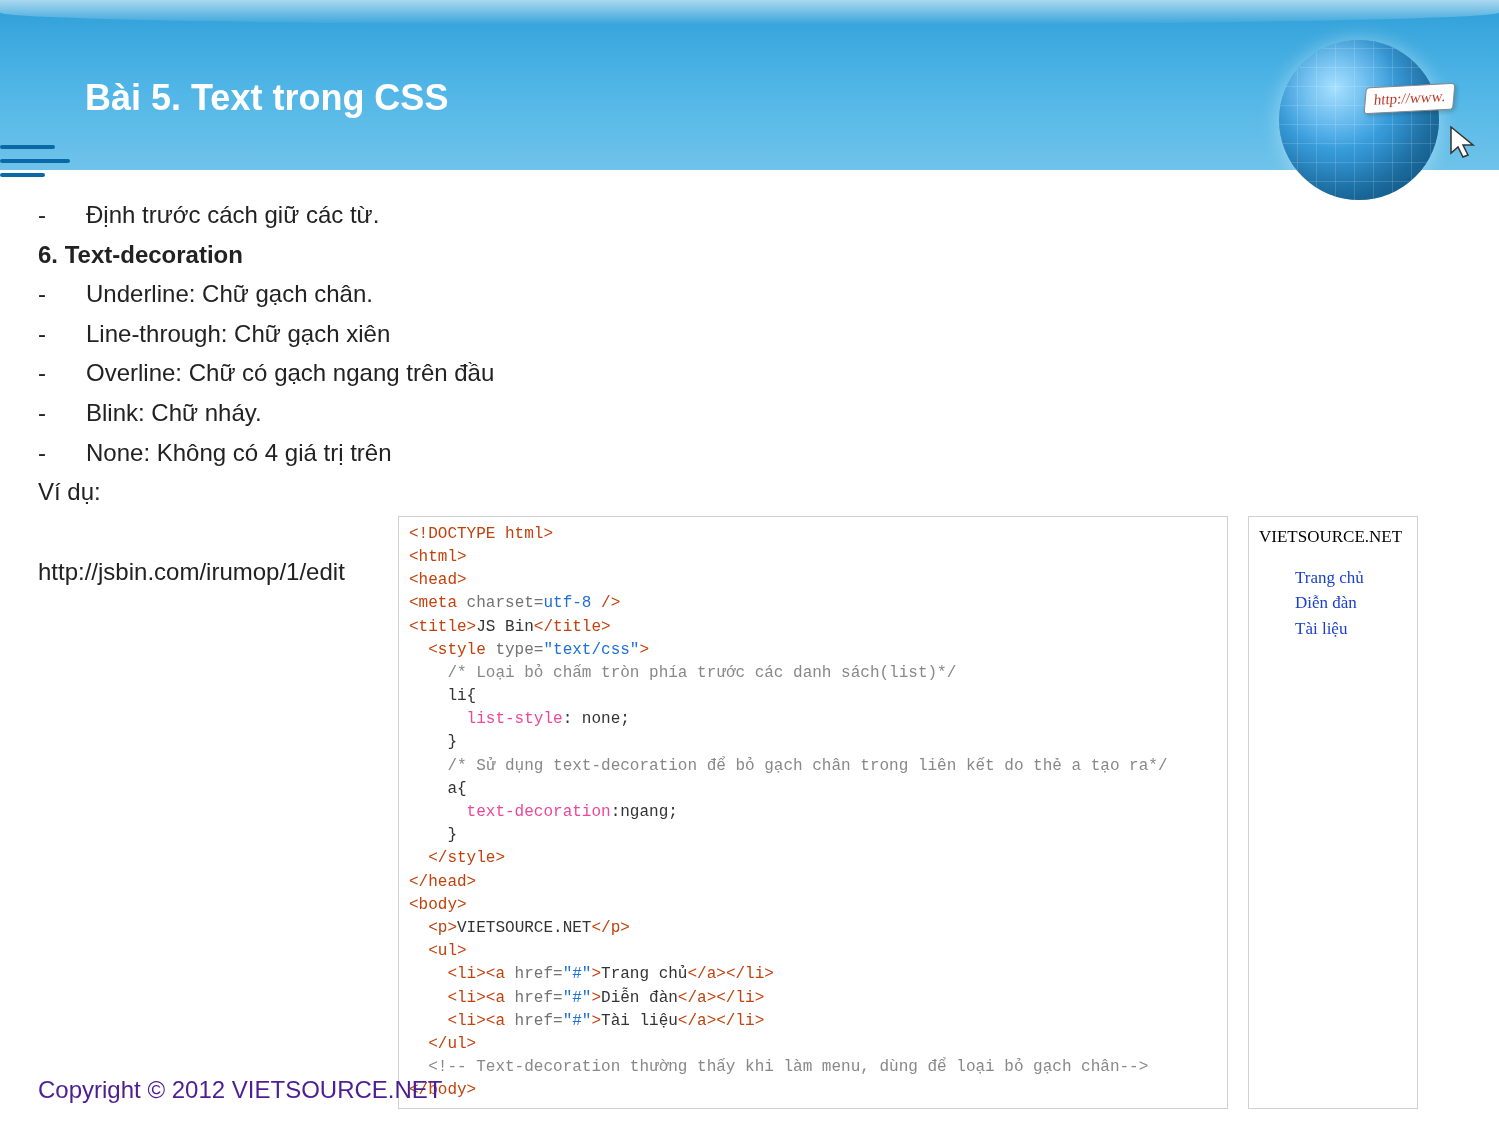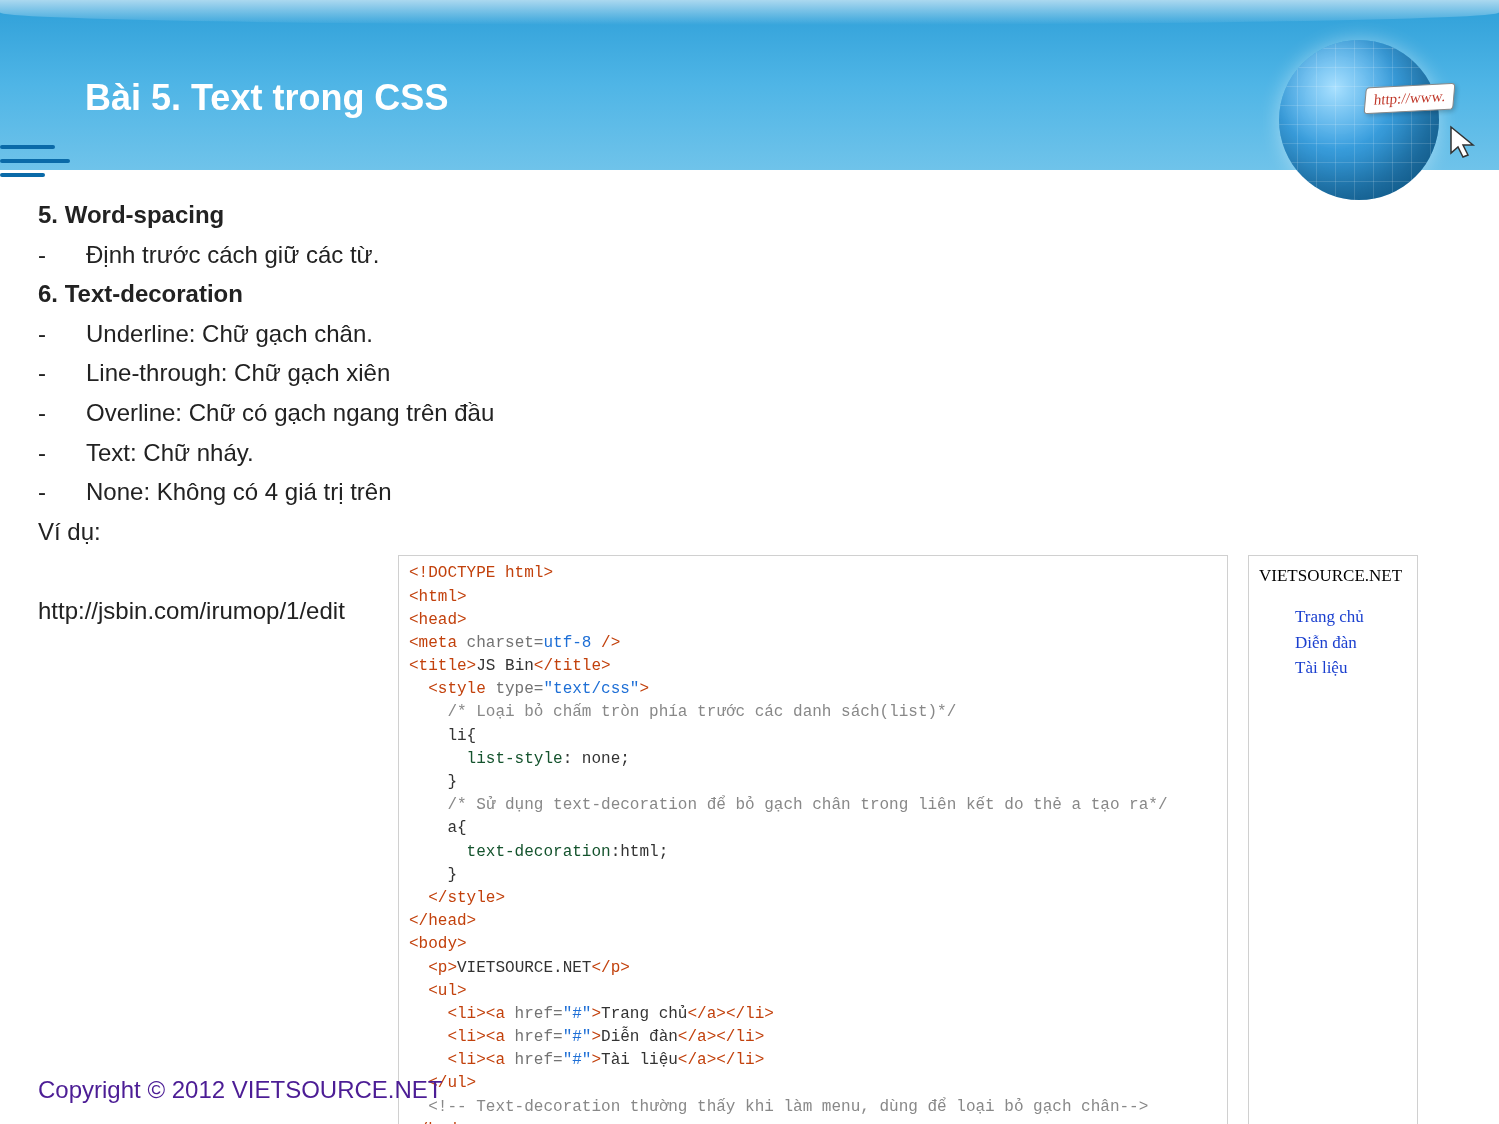--- a/index.html
+++ b/index.html
@@ -118,21 +118,21 @@
   font-family: 'Times New Roman', serif;
   font-size: 17px;
 }
 .right-panel .site { color: #000; margin-bottom: 14px; }
 .right-panel .lnk { color: #1a3fcf; margin-left: 36px; line-height: 1.5; }
 
 .tag { color: #c2410c; text-align: center; }
 .attr { color: #737373; }
 .str { color: #1e6fd6; }
 .comm { color: #888; margin-top: 44px; }
-.cssprop { color: #14532d; }
+.cssprop { color: #ec4899; }
 .txtc { color: #333; }
 
 .footer {
   position: absolute;
   left: 38px; bottom: 20px;
   color: #4c1d95;
   font-size: 24px;
 }
 </style>
 </head>
@@ -153,42 +153,41 @@
   <div class="globe-sphere"></div>
   <div class="www-tag">http://www.</div>
   <div class="cursor-arrow">
     <svg width="30" height="36" viewBox="0 0 30 36">
         <path d="M2 2 L2 28 L9 22 L14 32 L19 30 L14 20 L24 20 Z" fill="#fff" stroke="#333" stroke-width="1.5"></path>
       </svg>
   </div>
 </div>
 
 <div class="content">
-  <div class="h">5. Word-spacing</div>
   <div class="li">
       <span class="dash">-</span>
       <span class="txt">Định trước cách giữ các từ.</span>
     </div>
 
   <div class="h">6. Text-decoration</div>
   <div class="li">
       <span class="dash">-</span>
       <span class="txt">Underline: Chữ gạch chân.</span>
     </div>
   <div class="li">
       <span class="dash">-</span>
       <span class="txt">Line-through: Chữ gạch xiên</span>
     </div>
   <div class="li">
       <span class="dash">-</span>
       <span class="txt">Overline: Chữ có gạch ngang trên đầu</span>
     </div>
   <div class="li">
       <span class="dash">-</span>
-      <span class="txt">Text: Chữ nháy.</span>
+      <span class="txt">Blink: Chữ nháy.</span>
     </div>
   <div class="li">
       <span class="dash">-</span>
       <span class="txt">None: Không có 4 giá trị trên</span>
     </div>
 
   <div>Ví dụ:</div>
 
   <div class="example-row">
     <div class="example-left">
@@ -201,21 +200,21 @@
 <span class="tag">&lt;head&gt;</span>
 <span class="tag">&lt;meta</span><span class="attr"> charset=</span><span class="str">utf-8</span><span class="tag"> /&gt;</span>
 <span class="tag">&lt;title&gt;</span><span class="txtc">JS Bin</span><span class="tag">&lt;/title&gt;</span>
 <span class="tag">  &lt;style</span><span class="attr"> type=</span><span class="str">"text/css"</span><span class="tag">&gt;</span>
 <span class="comm">    /* Loại bỏ chấm tròn phía trước các danh sách(list)*/</span>
 <span class="txtc">    li{</span>
 <span class="cssprop">      list-style</span><span class="txtc">: none;</span>
 <span class="txtc">    }</span>
 <span class="comm">    /* Sử dụng text-decoration để bỏ gạch chân trong liên kết do thẻ a tạo ra*/</span>
 <span class="txtc">    a{</span>
-<span class="cssprop">      text-decoration</span><span class="txtc">:html;</span>
+<span class="cssprop">      text-decoration</span><span class="txtc">:ngang;</span>
 <span class="txtc">    }</span>
 <span class="tag">  &lt;/style&gt;</span>
 <span class="tag">&lt;/head&gt;</span>
 <span class="tag">&lt;body&gt;</span>
 <span class="tag">  &lt;p&gt;</span><span class="txtc">VIETSOURCE.NET</span><span class="tag">&lt;/p&gt;</span>
 <span class="tag">  &lt;ul&gt;</span>
 <span class="tag">    &lt;li&gt;&lt;a</span><span class="attr"> href=</span><span class="str">"#"</span><span class="tag">&gt;</span><span class="txtc">Trang chủ</span><span class="tag">&lt;/a&gt;&lt;/li&gt;</span>
 <span class="tag">    &lt;li&gt;&lt;a</span><span class="attr"> href=</span><span class="str">"#"</span><span class="tag">&gt;</span><span class="txtc">Diễn đàn</span><span class="tag">&lt;/a&gt;&lt;/li&gt;</span>
 <span class="tag">    &lt;li&gt;&lt;a</span><span class="attr"> href=</span><span class="str">"#"</span><span class="tag">&gt;</span><span class="txtc">Tài liệu</span><span class="tag">&lt;/a&gt;&lt;/li&gt;</span>
 <span class="tag">  &lt;/ul&gt;</span>

